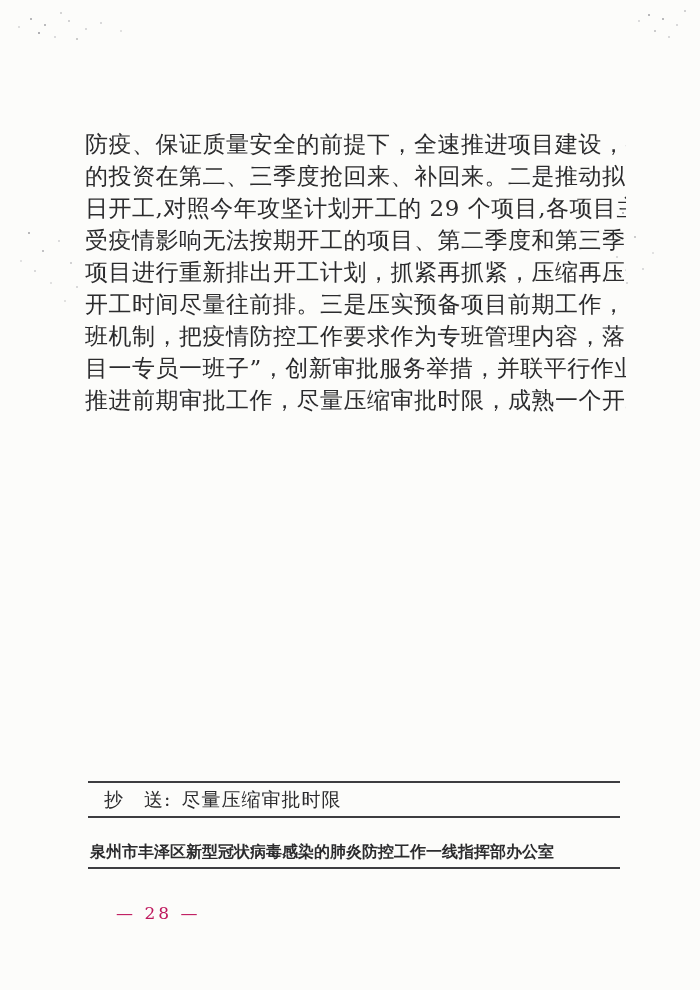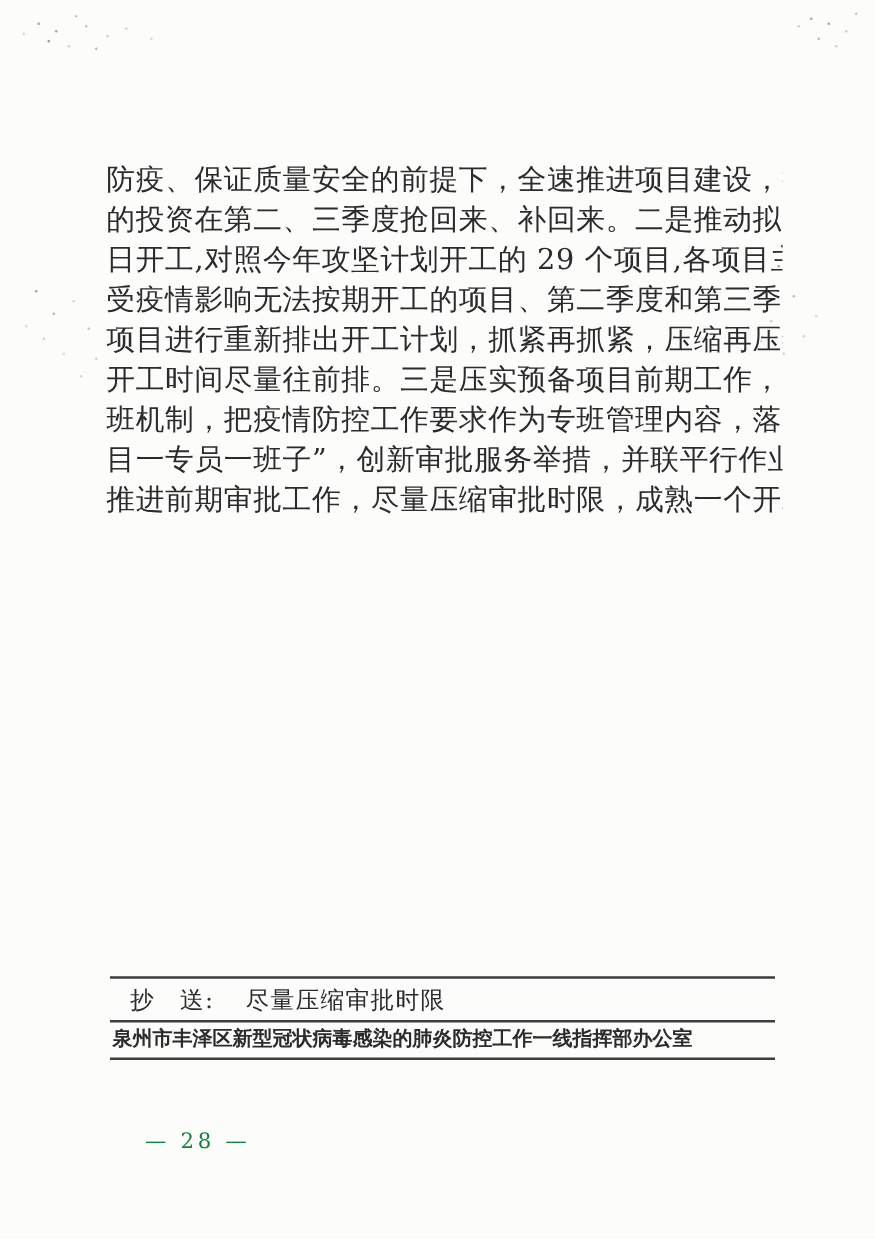--- a/index.html
+++ b/index.html
@@ -82,37 +82,38 @@
   .rule.r3 { height: 2px; }
   .copy-row {
     height: 33px;
     display: flex;
     align-items: center;
     padding-left: 16px;
     font-size: 19px;
     color: #2b2b2d;
     letter-spacing: 1px;
   }
-  .copy-row .copy-label { margin-right: 25px; }
+  .copy-row .copy-label { margin-right: 10px; }
   .imprint-row {
     height: 28px;
     display: flex;
     align-items: center;
     justify-content: space-between;
     padding: 0 2px;
     font-size: 16px;
     font-weight: 600;
     color: #2b2b2d;
+    margin-top: 21px;
   }
   .page-number {
     position: absolute;
     left: 116px; top: 903px;
     font-size: 17px;
     letter-spacing: 3px;
-    color: #15803d;
+    color: #be185d;
   }
 </style>
 </head>
 <body>
 
 <div class="page">
 
   <span class="speck tl"></span>
   <span class="speck tr"></span>
   <span class="speck lm"></span>

